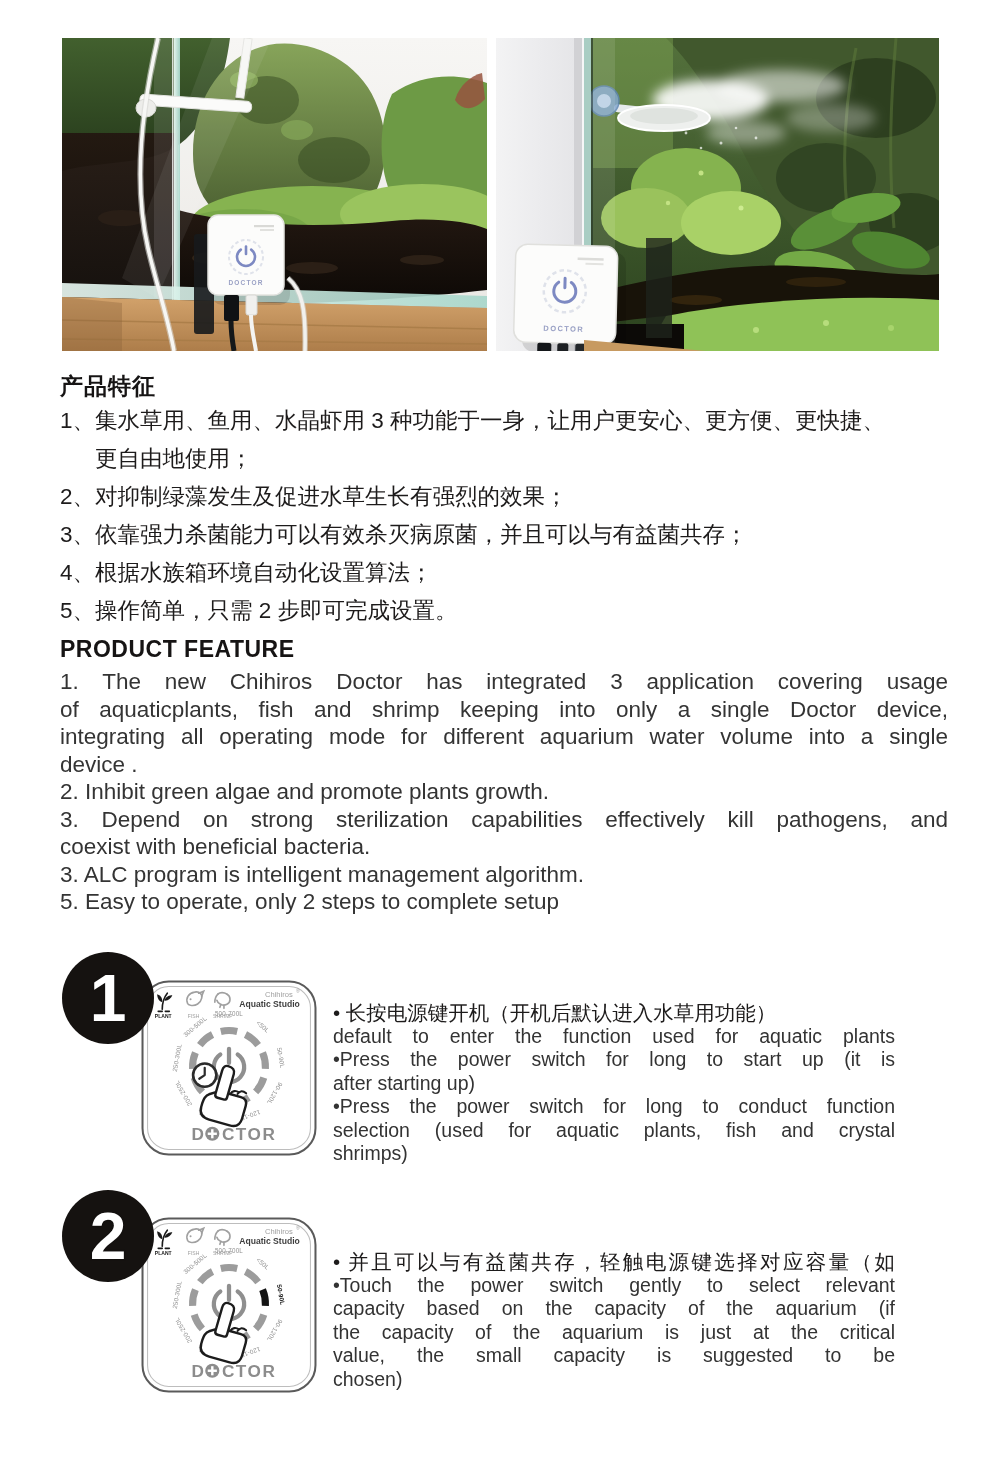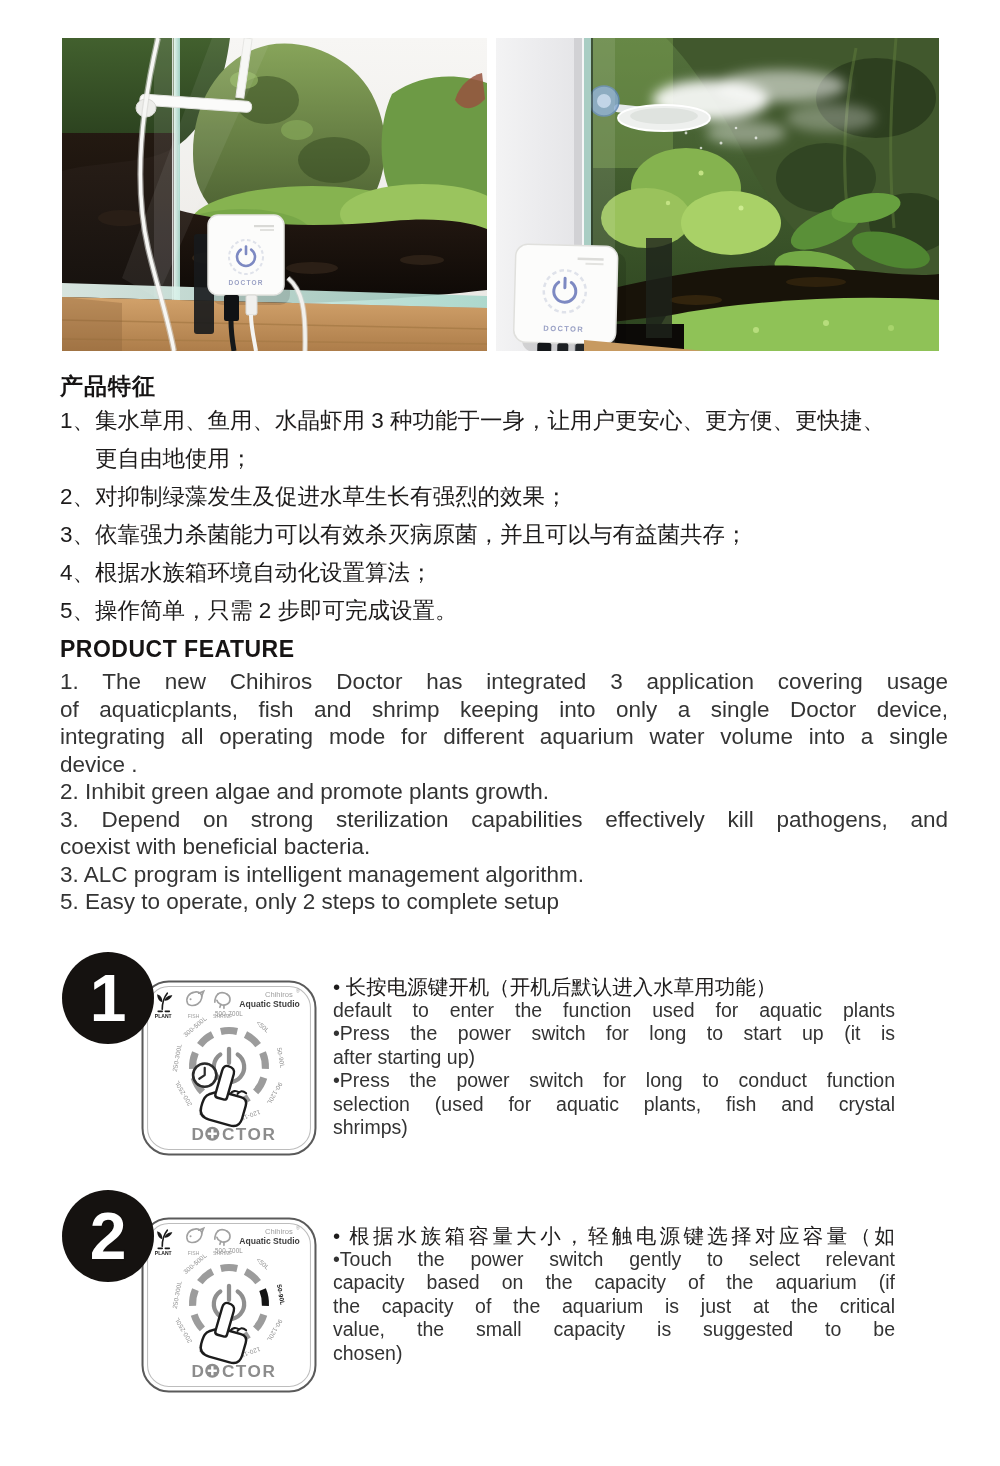--- a/index.html
+++ b/index.html
@@ -33,21 +33,21 @@
   #step1-circle { left:62px; top:952px; }
   #step2-circle { left:62px; top:1190px; }
 
   .device-svg { position:absolute; width:176px; height:176px; z-index:2; }
   #device1 { left:141px; top:980px; }
   #device2 { left:141px; top:1217px; }
 
   .step-text { position:absolute; left:333px; width:562px; color:#333333; z-index:1; }
   #step1-text { top:975px; }
   #step2-text { top:1224px; }
-  .step-text .cn { font-size:20.5px; line-height:23.5px; color:#1d1b1b; }
+  .step-text .cn { font-size:20.5px; line-height:23.5px; color:#1d1b1b;margin-top:26px; }
   .step-text .en { font-size:19.5px; line-height:23.5px; }
 
   .dial-label { font-size:6.2px; fill:#8f8f8f; letter-spacing:.2px; }
   .dial-label.active { fill:#141414; font-weight:bold; }
   .seg { stroke:#9c9c9c; stroke-width:7; fill:none; }
   .seg.active { stroke:#141414; }
   .mode-label { font-size:5px; fill:#9e9e9e; }
   .mode-label.active { fill:#141414; font-weight:bold; }
 </style>
 </head>
@@ -416,19 +416,19 @@
   <g>
     <text x="50" y="158" font-size="17" font-weight="bold" fill="#8c8c8c" letter-spacing="1.5">D</text>
     <circle cx="70.5" cy="152" r="7" fill="#8c8c8c"></circle>
     <rect x="66" y="150.8" width="9" height="2.4" fill="#ffffff"></rect>
     <rect x="69.3" y="147.5" width="2.4" height="9" fill="#ffffff"></rect>
     <text x="80" y="158" font-size="17" font-weight="bold" fill="#8c8c8c" letter-spacing="1.5">CTOR</text>
   </g>
 </svg>
 
 <div id="step2-text" class="step-text">
-  <div class="cn jline">• 根据水族箱容量大小，轻触电源键选择对应容量（如</div>
+  <div class="cn jline">• 并且可以与有益菌共存，轻触电源键选择对应容量（如</div>
   <div class="en jline">•Touch the power switch gently to select relevant</div>
   <div class="en jline">capacity based on the capacity of the aquarium (if</div>
   <div class="en jline">the capacity of the aquarium is just at the critical</div>
   <div class="en jline">value, the small capacity is suggested to be</div>
   <div class="en">chosen)</div>
 </div>
 
 </body></html>

